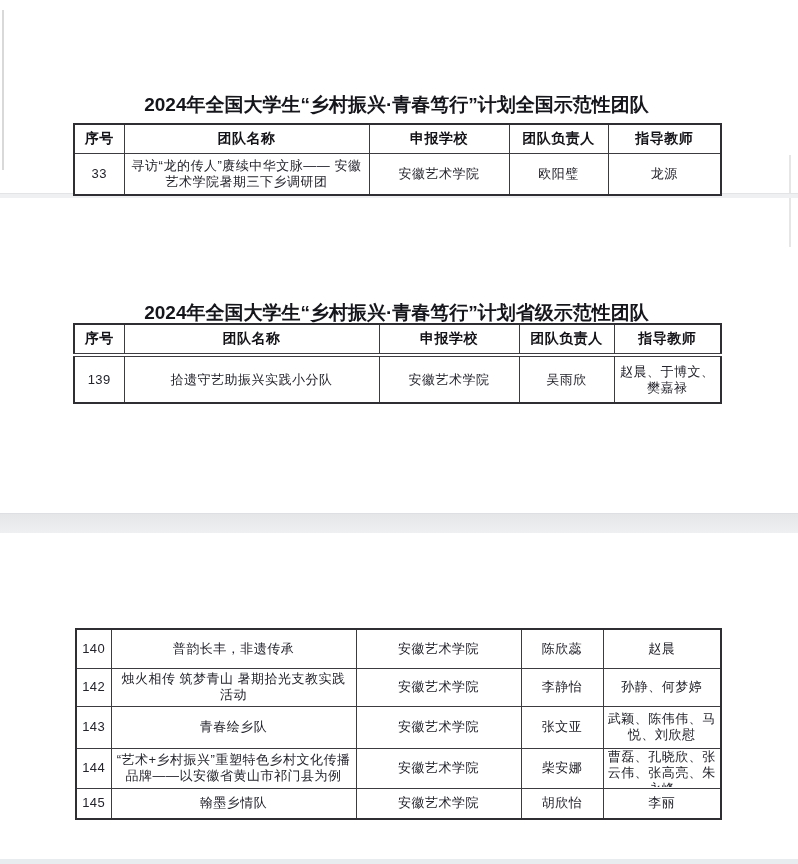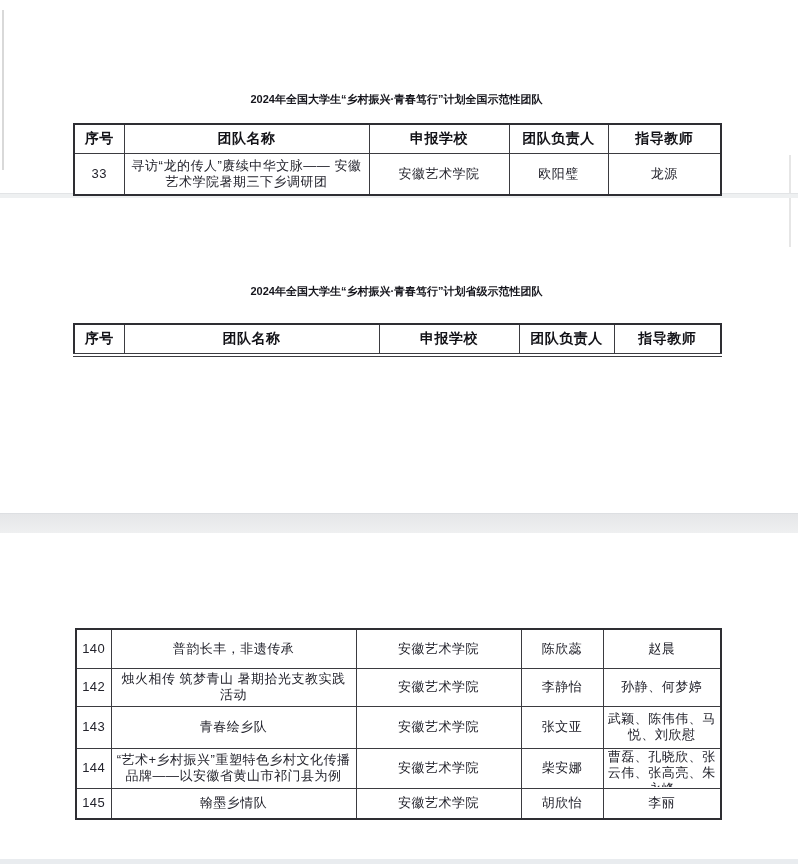--- a/index.html
+++ b/index.html
@@ -10,24 +10,24 @@
   }
   
   .sep-thin{position:absolute;left:0;top:193px;width:798px;height:4px;background:#eef0f1;border-top:1px solid #e2e4e6;}
   .band{position:absolute;left:0;top:513px;width:798px;height:19px;background:linear-gradient(180deg,#e5e6e8 0%,#eff0f1 100%);border-top:1px solid #dddfe2;}
   .bottom-band{position:absolute;left:0;top:859px;width:798px;height:5px;background:#e9ecef;}
   .edge-left{position:absolute;left:2px;top:10px;width:2px;height:160px;background:#d9d9d9;}
   .edge-right{position:absolute;left:789px;top:155px;width:2px;height:92px;background:#e6e6e6;}
 
   .doc-title{
     position:absolute;left:73px;width:647px;text-align:center;
-    font-weight:bold;font-size:11px;color:#15151c;white-space:nowrap;
+    font-weight:bold;font-size:19px;color:#15151c;white-space:nowrap;
   }
   #title-national{top:92px;}
-  #title-provincial{top:284px;}
+  #title-provincial{top:300px;}
 
   table.doc{
     position:absolute;border-collapse:collapse;table-layout:fixed;
     border:2px solid #2e2e33;background:#fff;
   }
   table.doc th,table.doc td{
     border:1px solid #3b3b40;text-align:center;vertical-align:middle;
     padding:0 4px;overflow:hidden;
   }
   table.doc th{font-weight:bold;font-size:14px;color:#131318;letter-spacing:0.5px;}
@@ -100,20 +100,27 @@
       <col style="width:107px">
   </colgroup>
   <tbody>
       <tr class="hdr">
     <th>序号</th>
     <th>团队名称</th>
     <th>申报学校</th>
     <th>团队负责人</th>
     <th>指导教师</th>
   </tr>
+  <tr class="r0">
+    <td class="seq">139</td>
+    <td>拾遗守艺助振兴实践小分队</td>
+    <td>安徽艺术学院</td>
+    <td>吴雨欣</td>
+    <td>赵晨、于博文、樊嘉禄</td>
+  </tr>
 </tbody>
   </table>
 
 <table class="doc" id="table-provincial-cont">
   <colgroup>
     <col style="width:35px">
       <col style="width:245px">
       <col style="width:165px">
       <col style="width:82px">
       <col style="width:118px">

